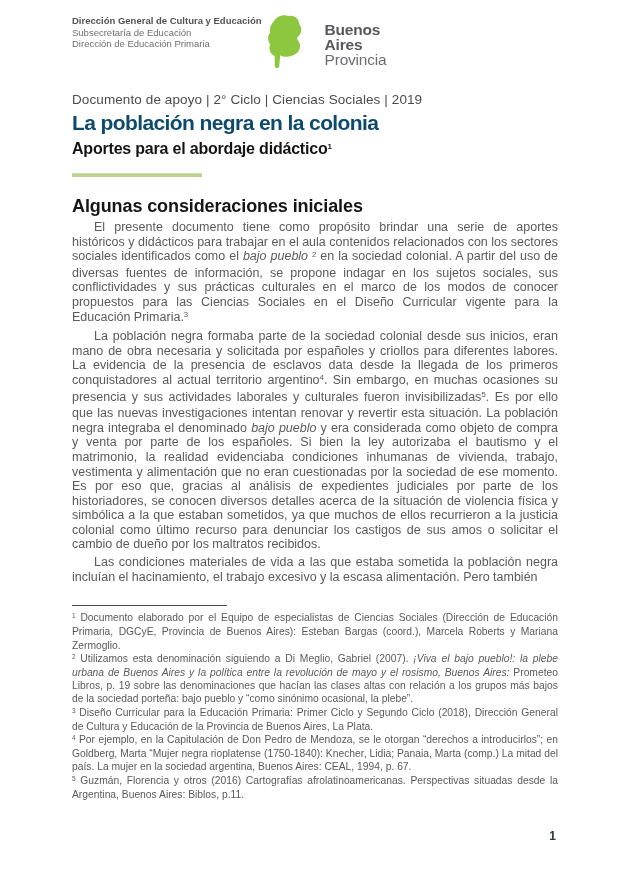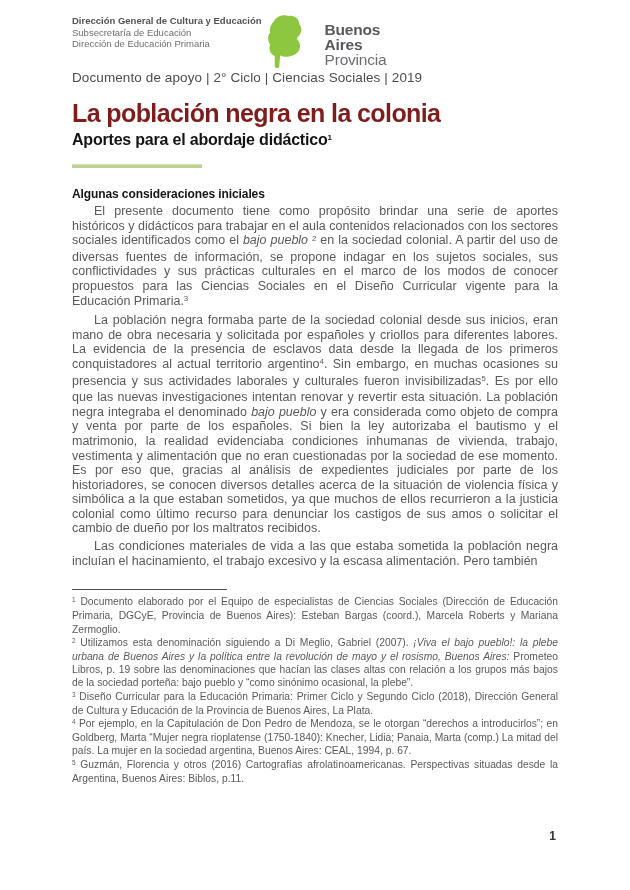--- a/index.html
+++ b/index.html
@@ -16,33 +16,33 @@
   }
   .org-block { padding-top:2px; }
   .org-line1 { font-size:9.5px; font-weight:bold; color:#535355; line-height:11.5px; }
   .org-line  { font-size:9.5px; color:#6f6f6f; line-height:11.5px; }
   .logo { display:flex; align-items:flex-start; gap:23px; }
   .logo-blob { width:40px; height:57px; }
   .logo-text { padding-top:9px; }
   .logo-text .bold-line { font-size:15.5px; font-weight:bold; color:#57585b; line-height:15px; letter-spacing:-0.2px; }
   .logo-text .light-line { font-size:15.5px; font-weight:400; color:#6d6e71; line-height:16px; letter-spacing:-0.2px; }
   
-  .bodycol { position:absolute; top:70px; left:72px; width:486px; }
+  .bodycol { position:absolute; top:92px; left:72px; width:486px; }
   .doc-info { font-size:13.5px; color:#4c4c4c; letter-spacing:0.1px; }
   .title {
-    margin-top:13px; font-size:25px; font-weight:bold; color:#7f1d1d;
+    font-size:21px; font-weight:bold; color:#0c4a6e;
     letter-spacing:-0.6px; line-height:31px;
   }
   .subtitle {
     margin-top:2px; font-size:16px; font-weight:bold; color:#141414; letter-spacing:-0.2px;
   }
   .subtitle .fnref { font-size:8px; position:relative; top:-5px; color:#141414; }
   .green-rule { margin-top:15px; width:130px; height:4px; background:#bed194; border-top:1px solid #d2e0ae; }
   .section-heading {
-    margin-top:19px; font-size:12px; font-weight:bold; color:#161616; letter-spacing:-0.1px;
+    margin-top:19px; font-size:18px; font-weight:bold; color:#161616; letter-spacing:-0.1px;
   }
   .para {
     margin-top:3px; font-size:12.5px; line-height:14.6px; color:#5a5a5a;
     text-align:justify; text-indent:22px;
   }
   .it { font-style:italic; }
   .sup { font-size:62%; position:relative; top:-0.45em; }
   
   .fn-sep { margin-top:21px; width:155px; border-top:1.2px solid #4d4d4d; }
   .footnotes { margin-top:5px; }

